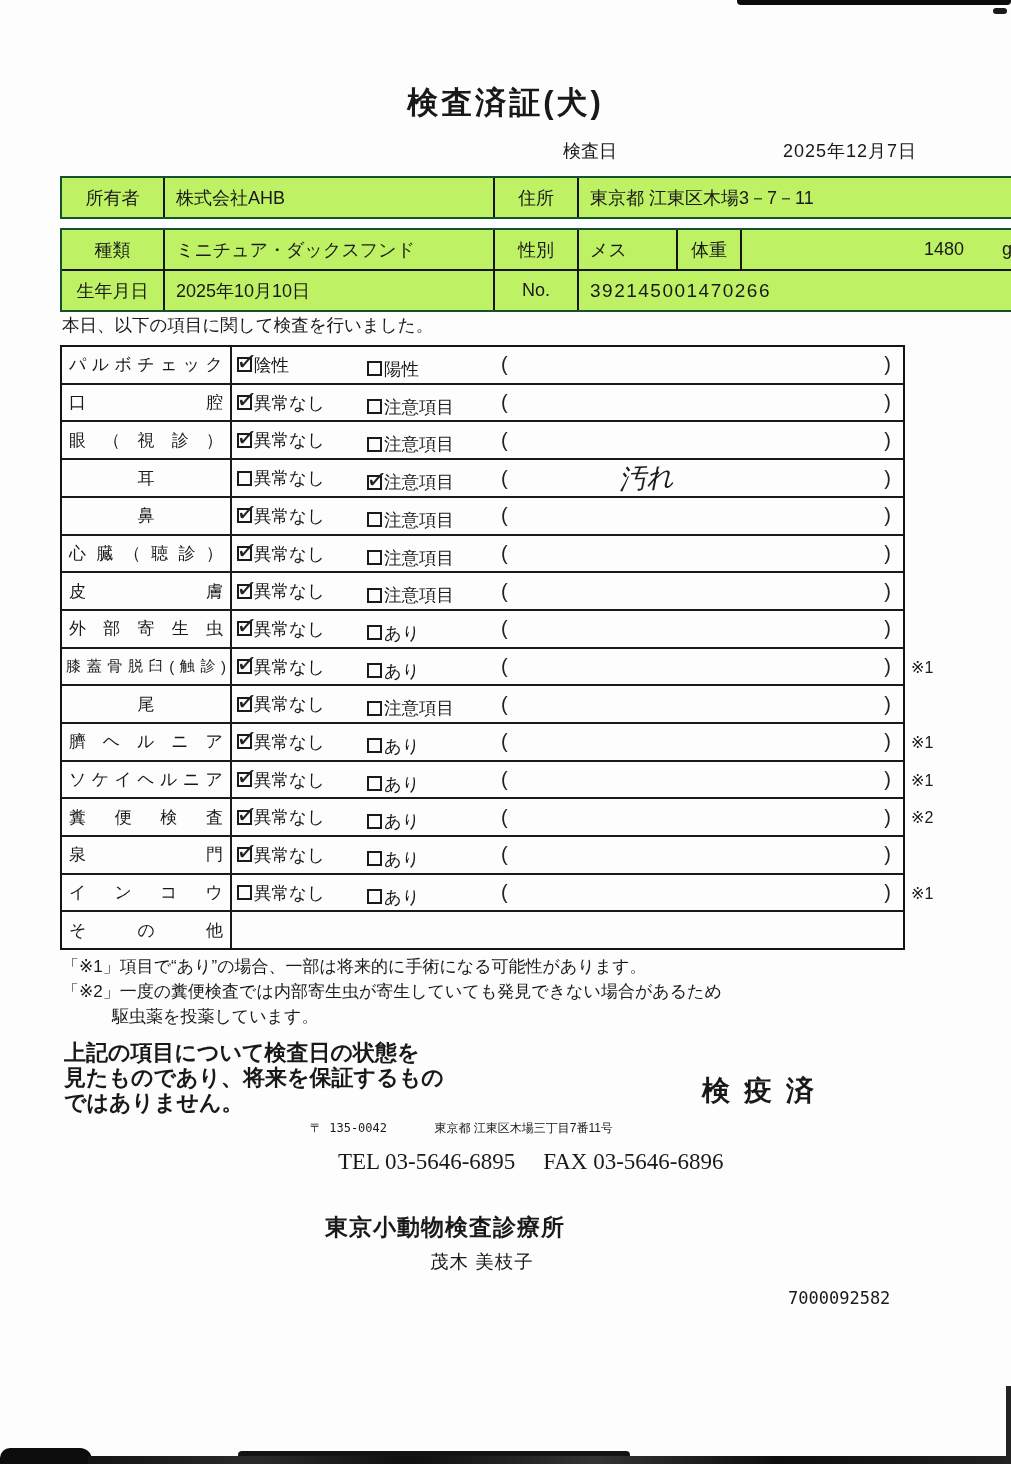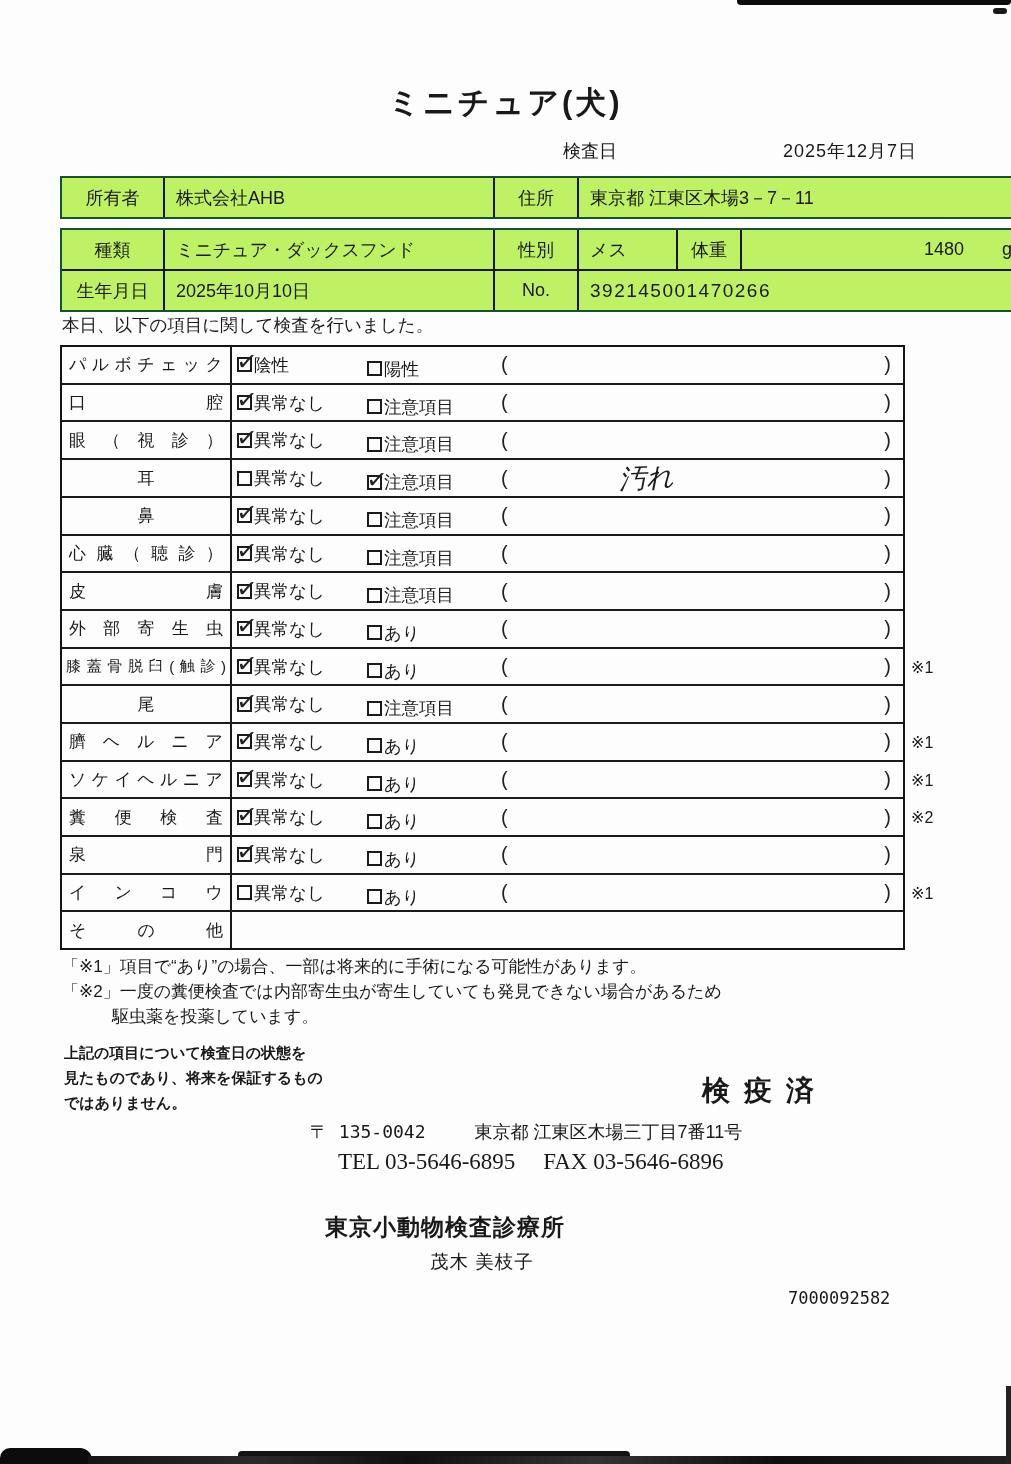--- a/index.html
+++ b/index.html
@@ -68,29 +68,29 @@
   .notetext {
     flex:1; text-align:center; font-size:27px; color:#1c1c1c;
     font-family:"DejaVu Serif","Liberation Serif",serif; font-style:italic;
     transform:translateX(-50px) rotate(-3deg);
   }
   .fmark { position:absolute; left:849px; top:50%; transform:translateY(-50%); font-size:16px; white-space:nowrap; }
 
   
   .footnotes { position:absolute; left:62px; top:954px; font-size:17px; line-height:25px; }
   .fn-indent { padding-left:50px; }
-  .disclaimer { position:absolute; left:64px; top:1040px; font-size:15px; font-weight:700; line-height:25px; }
+  .disclaimer { position:absolute; left:64px; top:1040px; font-size:22px; font-weight:700; line-height:25px; }
 
   .stamp {
     position:absolute; left:702px; top:1072px;
     font-size:28px; font-weight:600; letter-spacing:14px; white-space:nowrap;
   }
 
   
-  .postal-line { position:absolute; left:310px; top:1120px; font-size:18px; }
+  .postal-line { position:absolute; left:310px; top:1120px; font-size:12px; }
   .postal-code { font-family:"DejaVu Sans Mono","Liberation Mono",monospace; margin-right:44px; }
   .tel-line { position:absolute; left:338px; top:1149px; font-size:23px; font-family:Liberation Serif, serif; }
   .tel-num { margin-right:22px; }
   .clinic-name { position:absolute; left:325px; top:1212px; font-size:23px; font-weight:600; letter-spacing:1px; }
   .examiner { position:absolute; left:430px; top:1249px; font-size:18.5px; letter-spacing:1px; }
   .serial { position:absolute; left:788px; top:1288px; font-size:17px; font-family:"DejaVu Sans Mono","Liberation Mono",monospace; }
 
   
   .artifact { position:absolute; background:#0c0c0c; }
   .art-top { left:737px; top:0; width:274px; height:5px; border-radius:0 0 4px 4px; }
@@ -99,21 +99,21 @@
   .art-bottom-mid { left:238px; top:1451px; width:392px; height:8px; border-radius:4px; background:#131313; }
   .art-bottom-line { left:88px; top:1456px; width:923px; height:8px;
     background:linear-gradient(90deg,#141414 0%,#2a2a2a 18%,#101010 35%,#333 55%,#0e0e0e 75%,#222 100%); }
   .art-right { left:1006px; top:1386px; width:5px; height:78px; background:#232323; }
 </style>
 </head>
 <body>
 
 <div class="sheet">
 
-  <h1 class="doc-title">ミニチュア(犬)</h1>
+  <h1 class="doc-title">検査済証(犬)</h1>
 
   <div class="date-row">
     <span class="date-label">検査日</span>
     <span class="date-value">2025年12月7日</span>
   </div>
 
   <div class="tbl owner-tbl">
     <div class="c hdr">所有者</div>
     <div class="c val">株式会社AHB</div>
     <div class="c hdr">住所</div>

